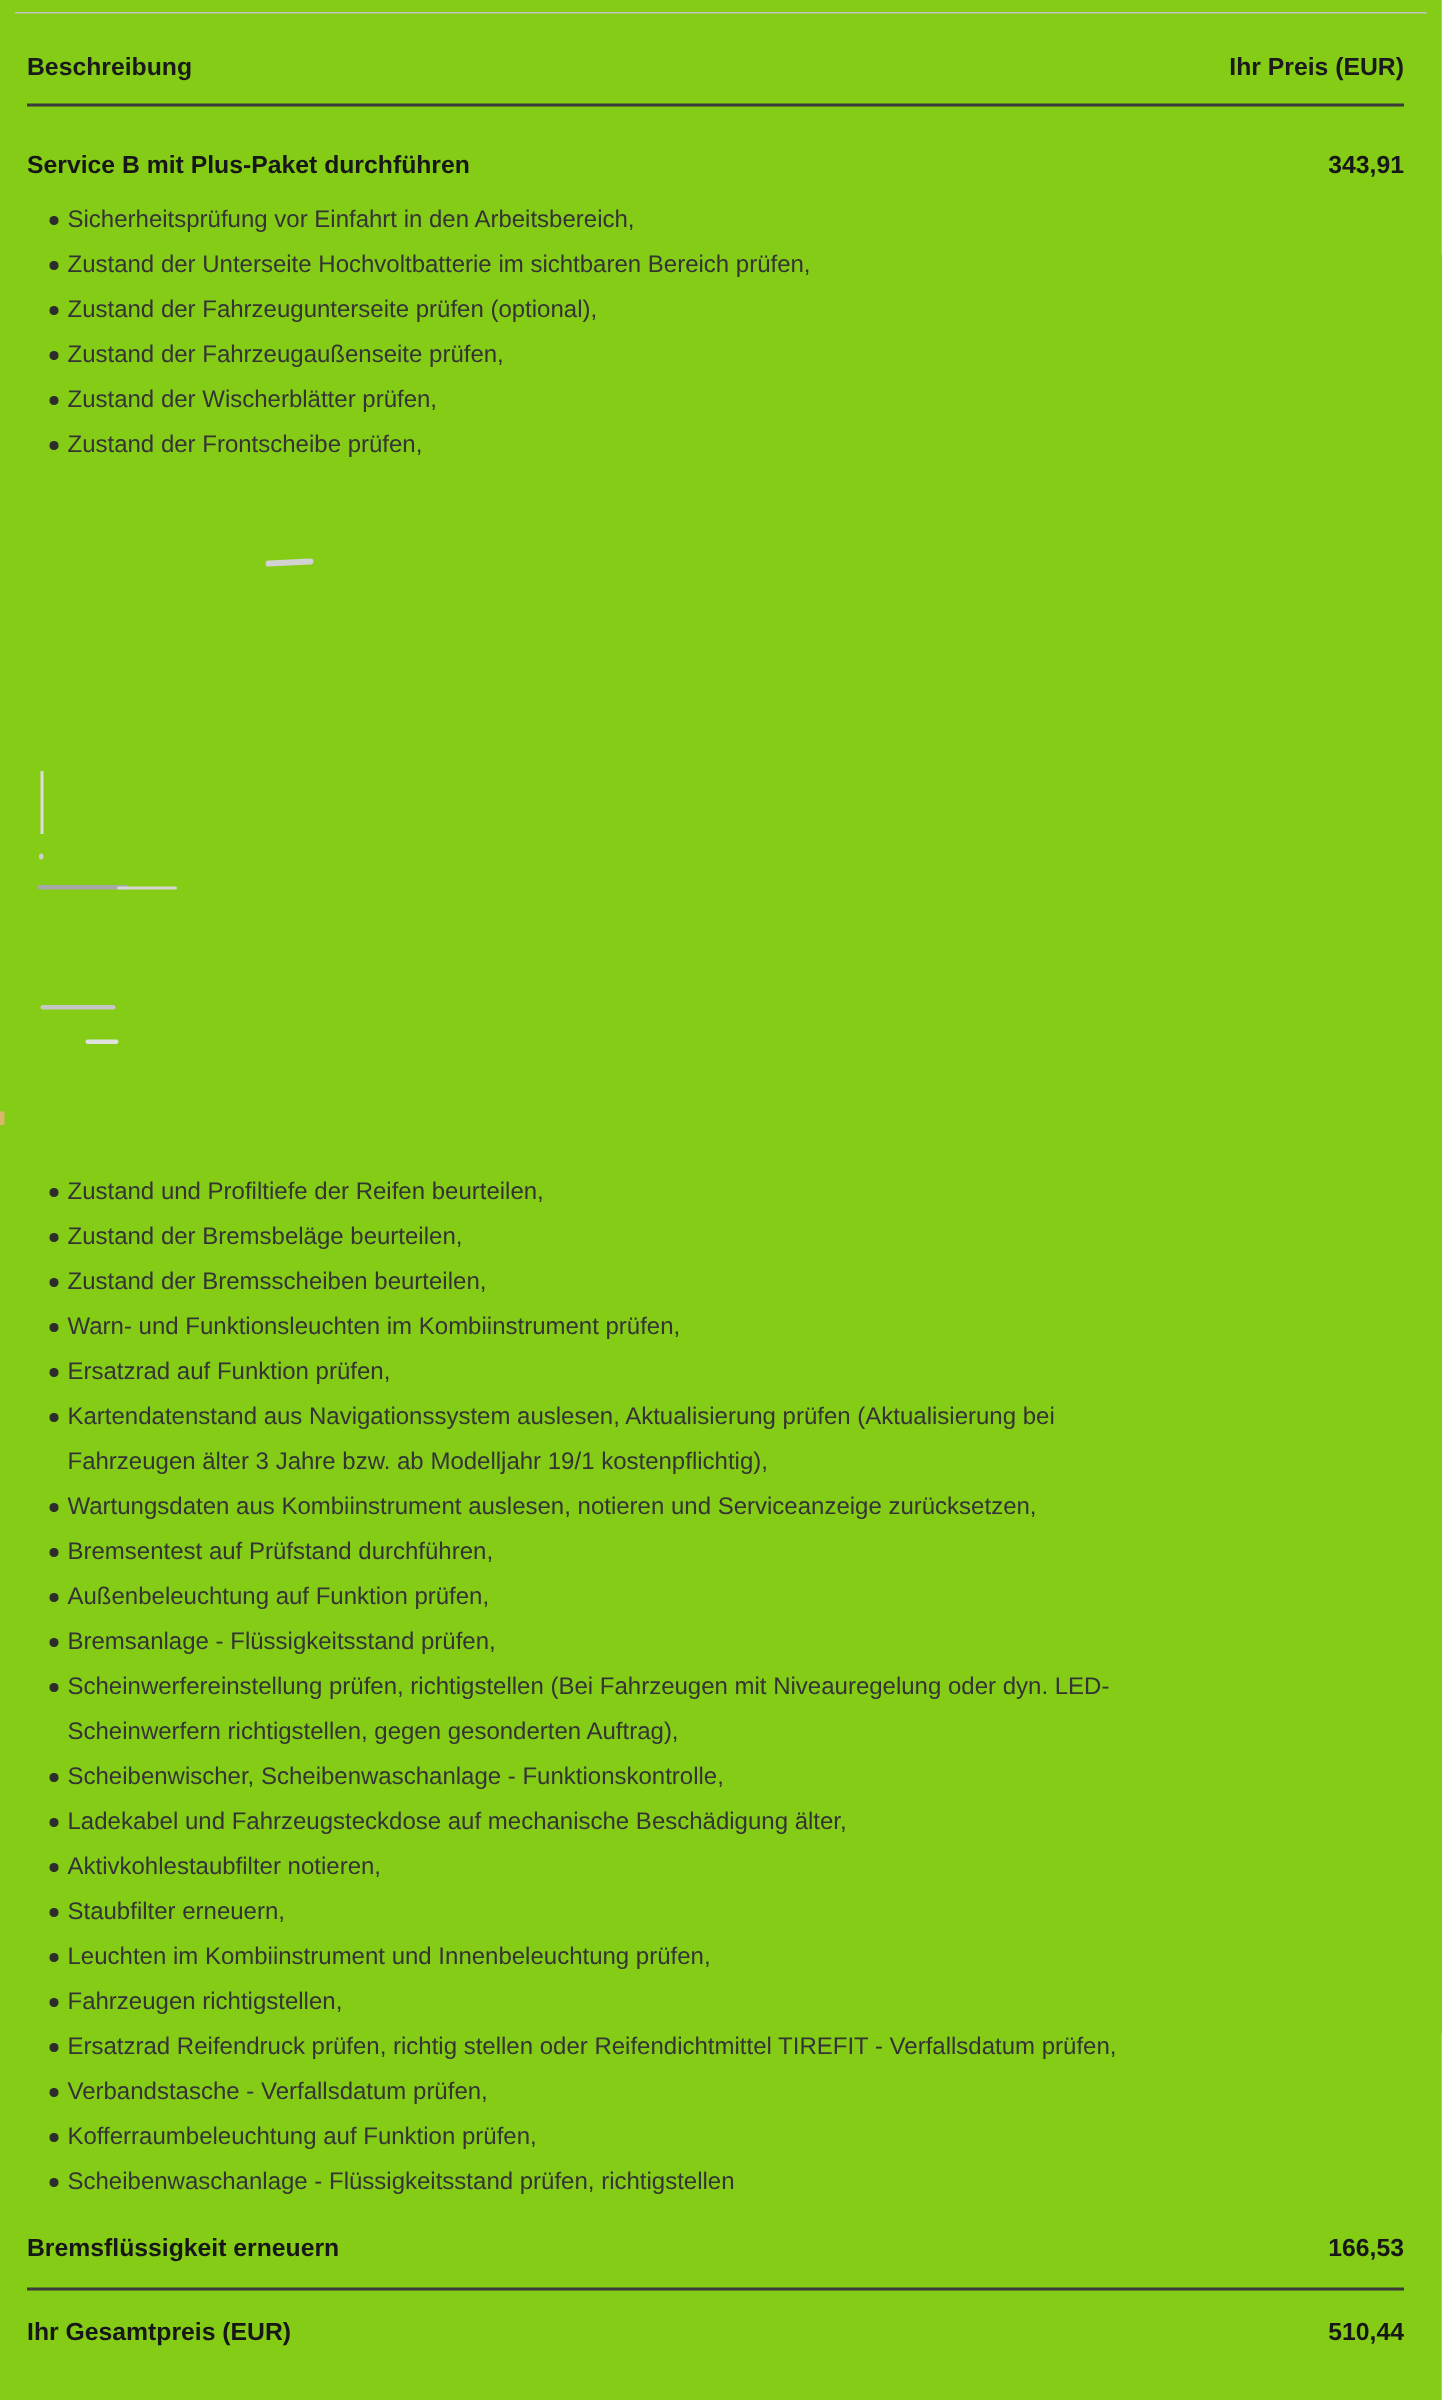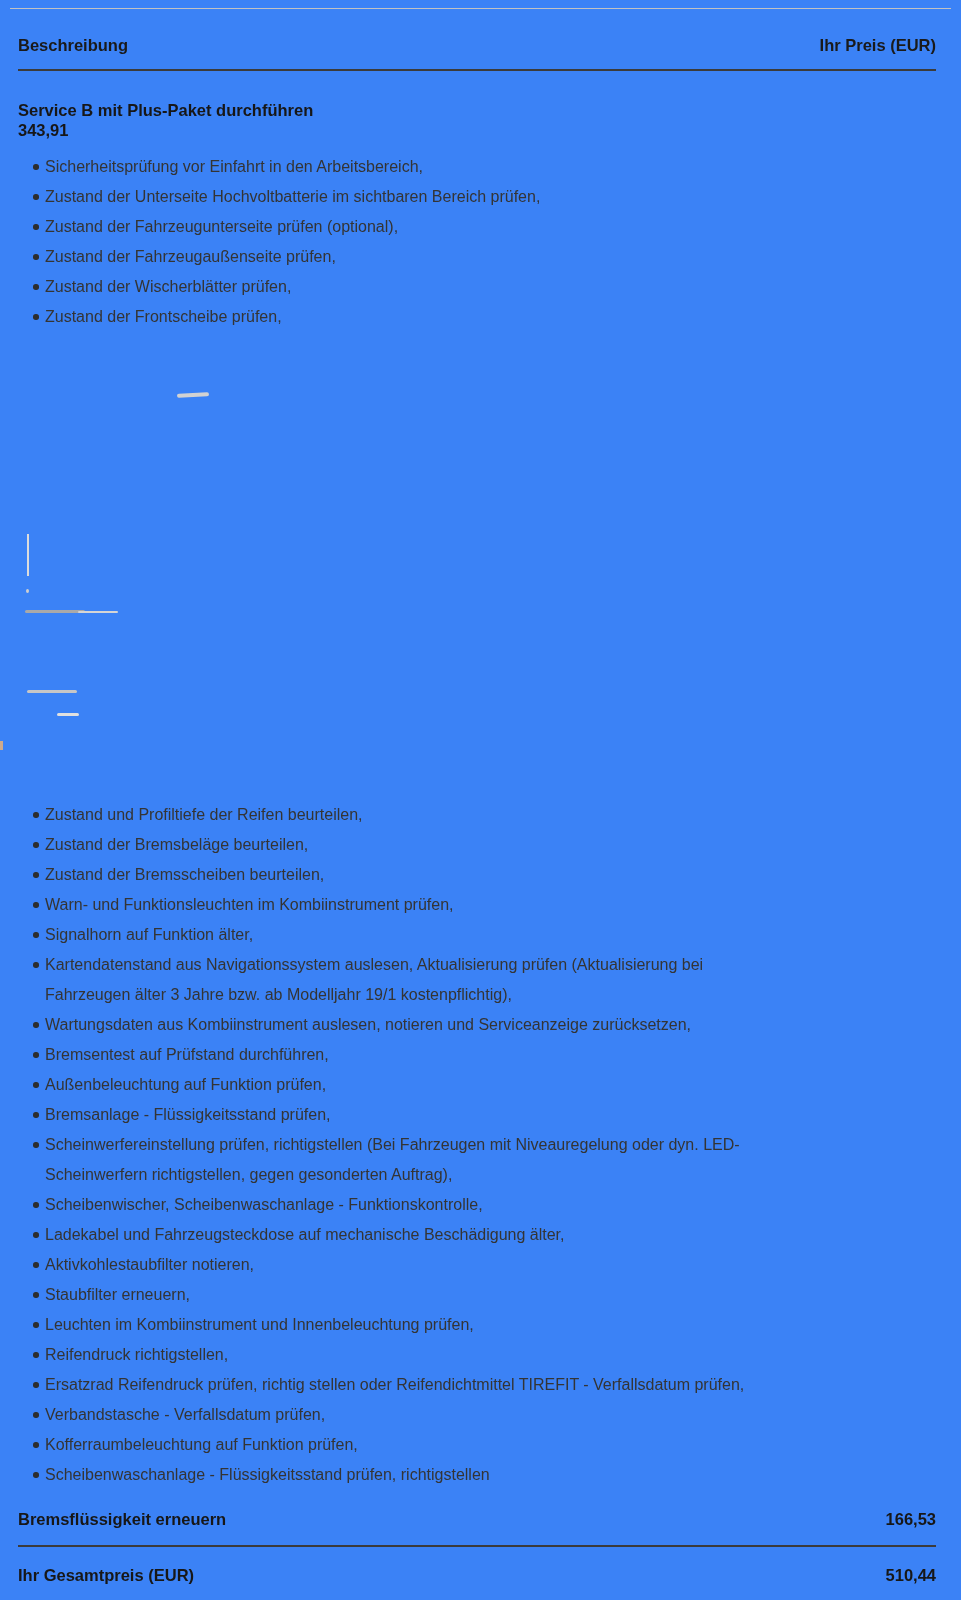--- a/index.html
+++ b/index.html
@@ -2,21 +2,21 @@
 <html><head>
 <meta charset="utf-8">
 <style>
   html, body { margin:0; padding:0; }
   body { background:#ffffff; }
 
   .page {
     position: relative;
     width: 961px;
     height: 1600px;
-    background: #3b82f6;
+    background: #84cc16;
     font-family: "Liberation Sans", sans-serif;
     color: #303030;
     overflow: hidden;
   }
 
   .topline {
     margin: 8px 10px 0 10px;
     border-top: 1px solid #c2c2c2;
     height: 0;
   }
@@ -38,21 +38,21 @@
 
   .item-row {
     display: flex;
     justify-content: space-between;
     align-items: baseline;
     font-weight: 700;
     font-size: 16.5px;
     line-height: 20px;
     color: #171717;
   }
-  .item-row.first  { margin-top: 29px; flex-direction: column; }
+  .item-row.first  { margin-top: 29px; }
   .item-row.second { margin-top: 19px; }
   .item-row.total  { margin-top: 18px; align-items: center; }
 
   ul.checklist {
     list-style: none;
     margin: 12px 0 0 0;
     padding: 0;
   }
   ul.checklist li {
     position: relative;
@@ -133,35 +133,35 @@
       <div class="artifact a-stroke1b"></div>
       <div class="artifact a-stroke2"></div>
       <div class="artifact a-smudge"></div>
     </div>
 
     <ul class="checklist">
         <li>Zustand und Profiltiefe der Reifen beurteilen,</li>
         <li>Zustand der Bremsbeläge beurteilen,</li>
         <li>Zustand der Bremsscheiben beurteilen,</li>
         <li>Warn- und Funktionsleuchten im Kombiinstrument prüfen,</li>
-        <li>Signalhorn auf Funktion älter,</li>
+        <li>Ersatzrad auf Funktion prüfen,</li>
         <li>Kartendatenstand aus Navigationssystem auslesen, Aktualisierung prüfen (Aktualisierung bei
 Fahrzeugen älter 3 Jahre bzw. ab Modelljahr 19/1 kostenpflichtig),</li>
         <li>Wartungsdaten aus Kombiinstrument auslesen, notieren und Serviceanzeige zurücksetzen,</li>
         <li>Bremsentest auf Prüfstand durchführen,</li>
         <li>Außenbeleuchtung auf Funktion prüfen,</li>
         <li>Bremsanlage - Flüssigkeitsstand prüfen,</li>
         <li>Scheinwerfereinstellung prüfen, richtigstellen (Bei Fahrzeugen mit Niveauregelung oder dyn. LED-
 Scheinwerfern richtigstellen, gegen gesonderten Auftrag),</li>
         <li>Scheibenwischer, Scheibenwaschanlage - Funktionskontrolle,</li>
         <li>Ladekabel und Fahrzeugsteckdose auf mechanische Beschädigung älter,</li>
         <li>Aktivkohlestaubfilter notieren,</li>
         <li>Staubfilter erneuern,</li>
         <li>Leuchten im Kombiinstrument und Innenbeleuchtung prüfen,</li>
-        <li>Reifendruck richtigstellen,</li>
+        <li>Fahrzeugen richtigstellen,</li>
         <li>Ersatzrad Reifendruck prüfen, richtig stellen oder Reifendichtmittel TIREFIT - Verfallsdatum prüfen,</li>
         <li>Verbandstasche - Verfallsdatum prüfen,</li>
         <li>Kofferraumbeleuchtung auf Funktion prüfen,</li>
         <li>Scheibenwaschanlage - Flüssigkeitsstand prüfen, richtigstellen</li>
       </ul>
 
     <div class="item-row second">
       <span>Bremsflüssigkeit erneuern</span>
       <span>166,53</span>
     </div>

